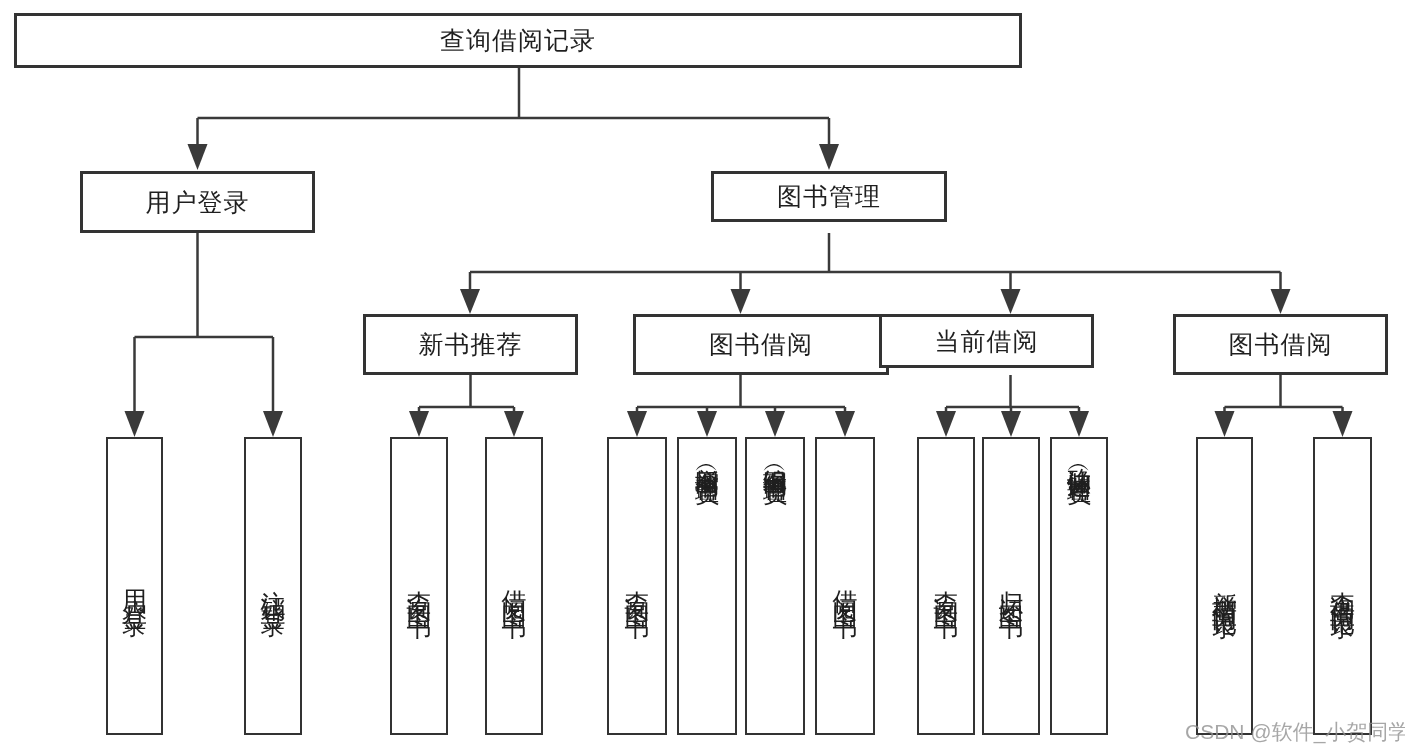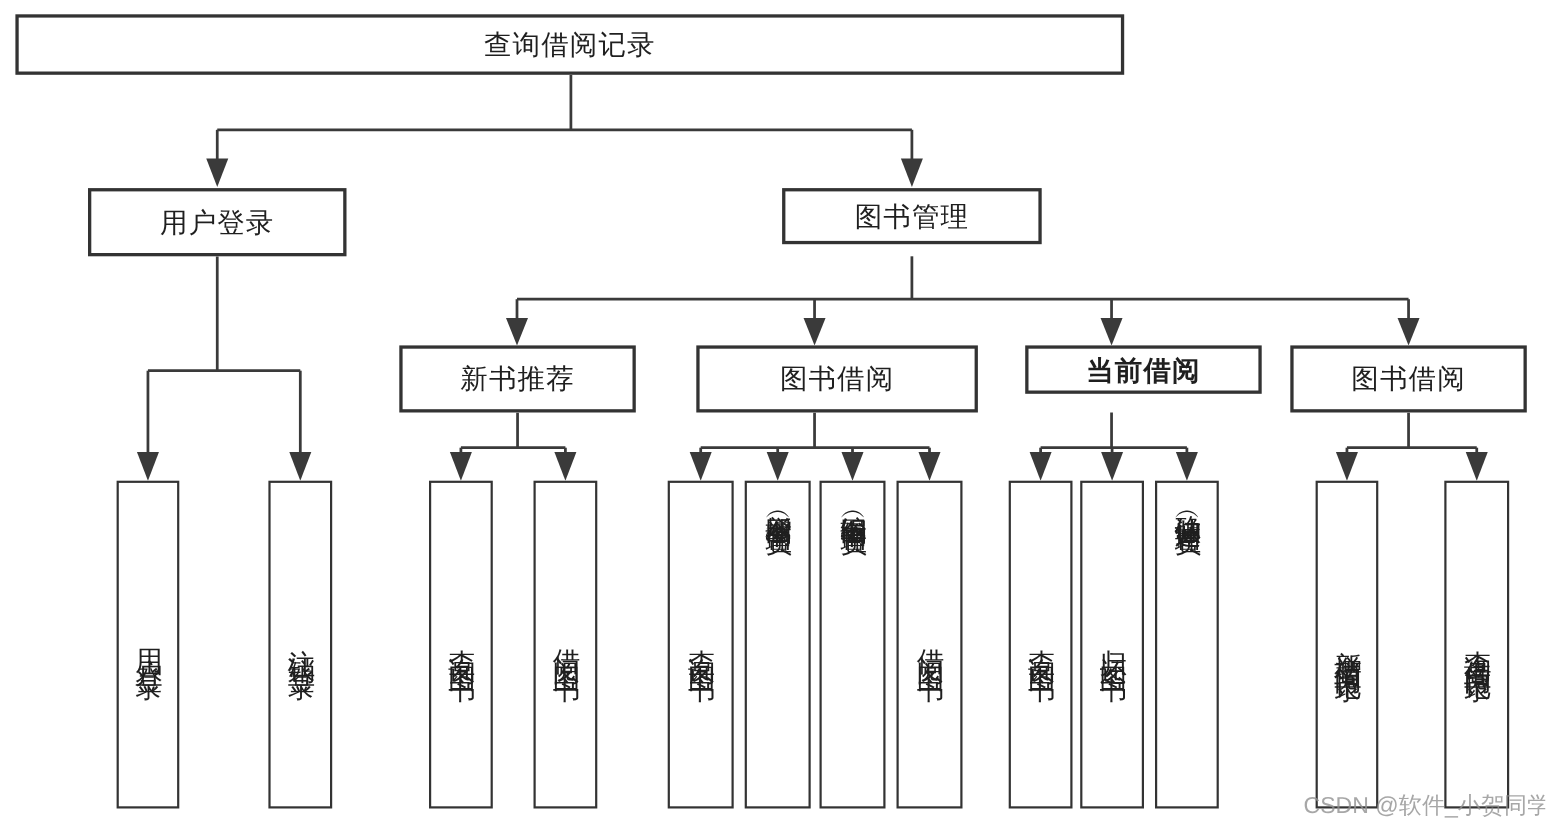--- a/index.html
+++ b/index.html
@@ -63,21 +63,21 @@
     color: rgba(145,145,145,0.8);
     white-space: nowrap;
     z-index: 3;
   }
   
   #box-root   { left: 14px;   top: 13px;  width: 1008px; height: 55px; }
   #box-login  { left: 80px;   top: 171px; width: 235px;  height: 62px; }
   #box-mgmt   { left: 711px;  top: 171px; width: 236px;  height: 51px; }
   #box-rec    { left: 363px;  top: 314px; width: 215px;  height: 61px; }
   #box-borrow { left: 633px;  top: 314px; width: 256px;  height: 61px; }
-  #box-cur    { left: 932px;  top: 314px; width: 215px;  height: 44px; font-weight: bold; }
+  #box-cur    { left: 879px;  top: 314px; width: 215px;  height: 54px; }
   #box-hist   { left: 1173px; top: 314px; width: 215px;  height: 61px; }
 </style>
 </head>
 <body>
 
 <div class="canvas">
 
   <svg class="wires" viewBox="0 0 1405 747" xmlns="http://www.w3.org/2000/svg">
     <g stroke="#3a3a3a" stroke-width="2.5" fill="#3a3a3a">
       <line x1="519" y1="68" x2="519" y2="118"></line>

